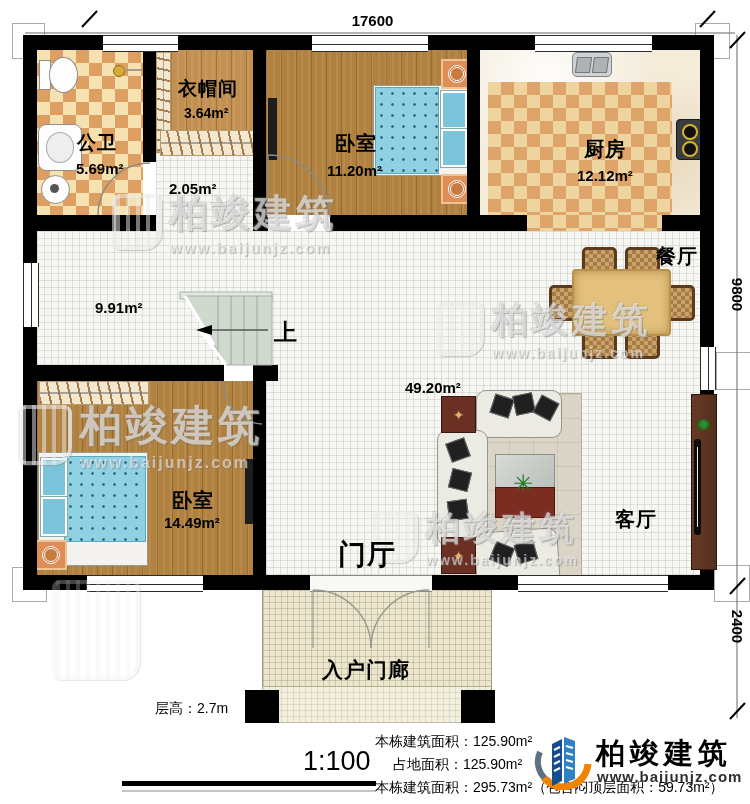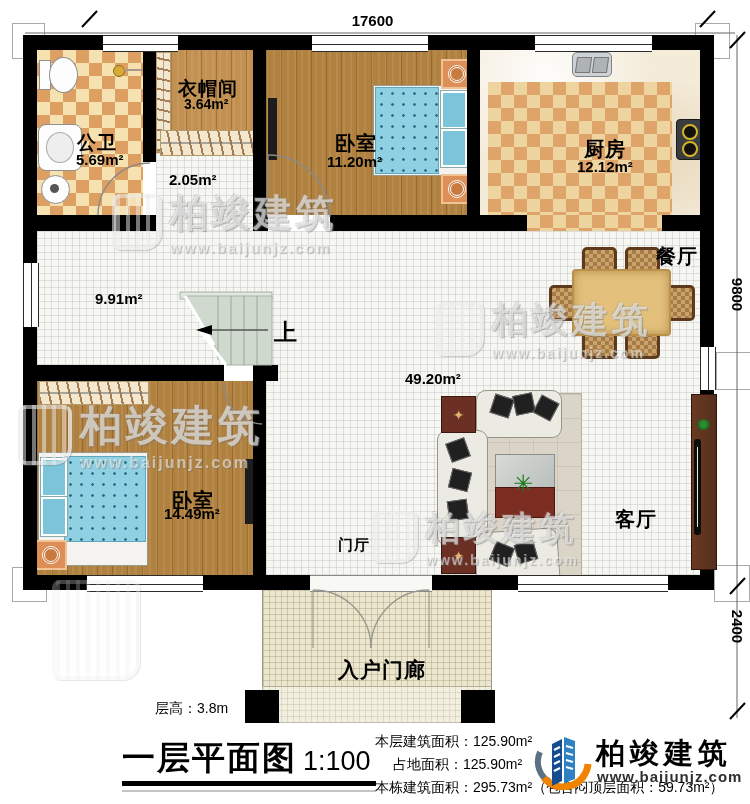--- a/index.html
+++ b/index.html
@@ -46,21 +46,21 @@
   .cab .tv::after{content:"";position:absolute;left:3px;top:8px;bottom:8px;width:1px;background:#e8e8e8;}
   .cab .plant{position:absolute;left:5px;top:24px;width:13px;height:11px;background:radial-gradient(circle,#2f8c2f 30%,#1d5f1d 70%);border-radius:50%;}
   .glass{background:linear-gradient(135deg,#d7dbd7,#b9bfbb);border:1px solid #8d8d8d;z-index:4;}
   .maroon{background:#7c2d22;border:1px solid #4a160e;z-index:4;}
   .plantbig{z-index:5;color:#1d7a1d;font-size:24px;font-weight:bold;}
   .plantbig::after{content:"✳";}
   .stovedot{position:absolute;width:12px;height:12px;border-radius:50%;background:#111;border:2px solid #d8b427;}
   
   .lbl{font-weight:bold;color:#000;z-index:11;white-space:nowrap;}
   .rm{font-size:19px;letter-spacing:1px;}
-  .ar{font-size:15px;}
+  .ar{font-size:15px;margin-top:9px;}
   .dim{font-size:15px;font-weight:bold;z-index:11;}
   .vdim{transform:rotate(90deg);transform-origin:center;text-align:center;}
   
   .wm{display:flex;align-items:center;gap:8px;z-index:10;pointer-events:none;}
   .wm .t1{font-weight:bold;color:rgba(248,248,248,.6);text-shadow:1px 1px 1px rgba(110,110,110,.5),-1px -1px 1px rgba(150,150,150,.3);letter-spacing:4px;}
   .wm .t2{font-weight:bold;color:rgba(245,245,245,.55);text-shadow:1px 1px 1px rgba(110,110,110,.45);letter-spacing:2px;}
   .wmlogo{border:4px solid rgba(235,235,235,.55);border-radius:8px 8px 18px 8px;box-shadow:1px 1px 1px rgba(120,120,120,.35);background-image:repeating-linear-gradient(90deg,rgba(235,235,235,.5) 0 4px,transparent 4px 10px);}
   
   .cadtxt{font-size:14px;z-index:12;white-space:nowrap;}
   .title{font-size:33px;font-weight:bold;letter-spacing:2px;z-index:12;}
@@ -273,32 +273,31 @@
   <div class="abs lbl ar" style="left:184px;top:96px;font-size:14px">3.64m²</div>
   <div class="abs lbl ar" style="left:169px;top:171px">2.05m²</div>
   <div class="abs lbl rm" style="left:335px;top:130px;font-size:20px">卧室</div>
   <div class="abs lbl ar" style="left:327px;top:153px">11.20m²</div>
   <div class="abs lbl rm" style="left:584px;top:136px;font-size:20px">厨房</div>
   <div class="abs lbl ar" style="left:577px;top:158px">12.12m²</div>
   <div class="abs lbl ar" style="left:95px;top:290px">9.91m²</div>
   <div class="abs lbl" style="left:274px;top:317px;font-size:23px">上</div>
   <div class="abs lbl ar" style="left:405px;top:370px">49.20m²</div>
   <div class="abs lbl rm" style="left:656px;top:243px;font-size:20px">餐厅</div>
-  <div class="abs lbl rm" style="left:338px;top:536px;font-size:15px">门厅</div>
+  <div class="abs lbl rm" style="left:338px;top:536px;font-size:28px">门厅</div>
   <div class="abs lbl rm" style="left:615px;top:506px;font-size:20px">客厅</div>
   <div class="abs lbl rm" style="left:172px;top:487px;font-size:20px">卧室</div>
   <div class="abs lbl ar" style="left:164px;top:505px">14.49m²</div>
-  <div class="abs lbl rm" style="left:338px;top:656px;font-size:21px">入户门廊</div>
-
-  <div class="abs cadtxt" style="left:155px;top:700px">层高：3.8m</div>
-  <div class="abs title" style="left:122px;top:736px">一层平面图</div>
+  <div class="abs lbl rm" style="left:322px;top:656px;font-size:21px">入户门廊</div>
+
+  <div class="abs cadtxt" style="left:155px;top:700px">层高：2.7m</div>
   <div class="abs scale" style="left:303px;top:746px">1:100</div>
   <div class="abs uline1" style="left:122px;top:781px;width:254px;height:5px"></div>
   <div class="abs uline2" style="left:122px;top:790px;width:254px;height:2px"></div>
-  <div class="abs cadtxt" style="left:375px;top:733px">本层建筑面积：125.90m²</div>
+  <div class="abs cadtxt" style="left:375px;top:733px">本栋建筑面积：125.90m²</div>
   <div class="abs cadtxt" style="left:393px;top:756px">占地面积：125.90m²</div>
   <div class="abs cadtxt" style="left:375px;top:779px">本栋建筑面积：295.73m²（包含闷顶层面积：59.73m²）</div>
 
   <div class="abs" style="left:532px;top:732px;width:62px;height:58px;z-index:13">
     <svg width="62" height="58" viewBox="0 0 62 58">
       <path d="M 8 20 A 23 23 0 0 0 18 50" fill="none" stroke="#5e7184" stroke-width="6"></path>
       <path d="M 12 46 A 25 25 0 0 0 56 32" fill="none" stroke="#f08300" stroke-width="7"></path>
       <polygon points="20,12 30,7 30,49 20,54" fill="#164d8f"></polygon>
       <polygon points="32,5 43,9 43,47 32,51" fill="#2e82c4"></polygon>
       <g stroke="#ffffff" stroke-width="2">

